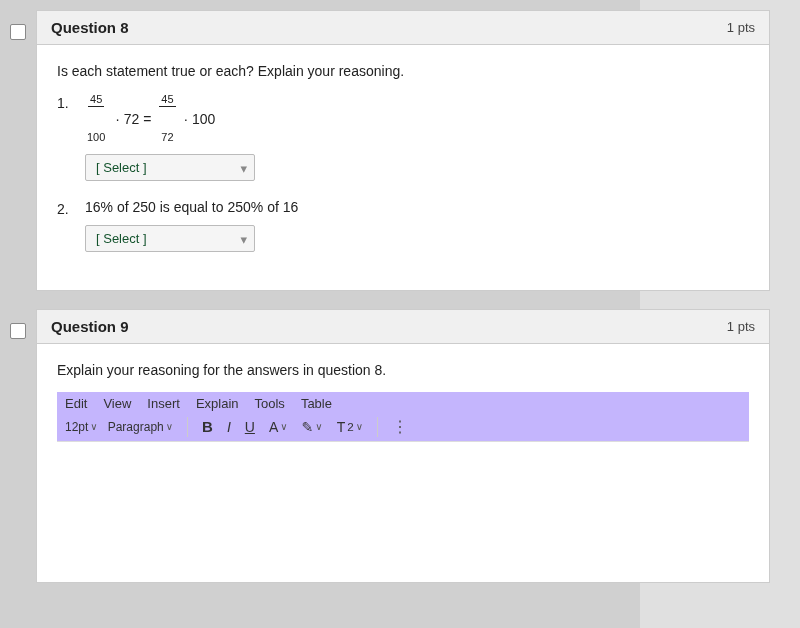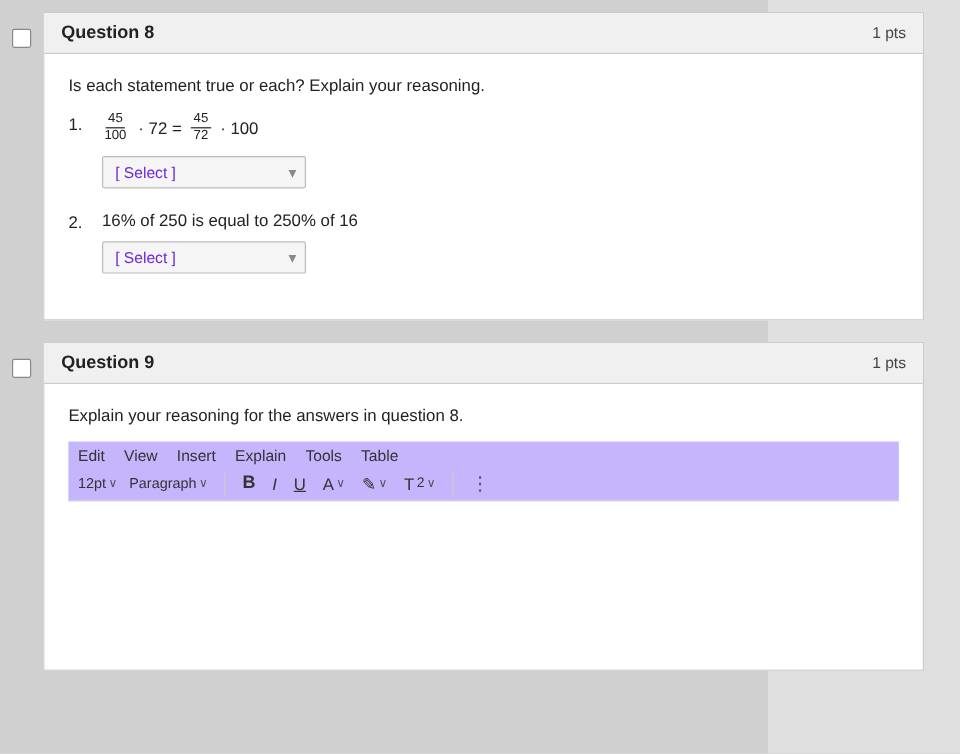--- a/index.html
+++ b/index.html
@@ -89,32 +89,33 @@
       gap: 4px;
       flex-wrap: wrap;
     }
     .fraction {
       display: inline-flex;
       flex-direction: column;
       align-items: center;
       vertical-align: middle;
       font-size: 11px;
       line-height: 1.2;
+      gap: 24px;
     }
     .fraction .num { border-bottom: 1px solid #222; padding: 0 2px; }
     .fraction .den { padding: 0 2px; }
     .select-dropdown {
       appearance: none;
       -webkit-appearance: none;
       background: #f5f5f5;
       border: 1px solid #bbb;
       border-radius: 2px;
       padding: 5px 28px 5px 10px;
       font-size: 13px;
-      color: #6d28d9;
+      color: #14532d;
       cursor: pointer;
       position: relative;
       min-width: 170px;
       background-image: none;
     }
     .select-wrapper {
       position: relative;
       display: inline-block;
     }
     .select-wrapper::after {

